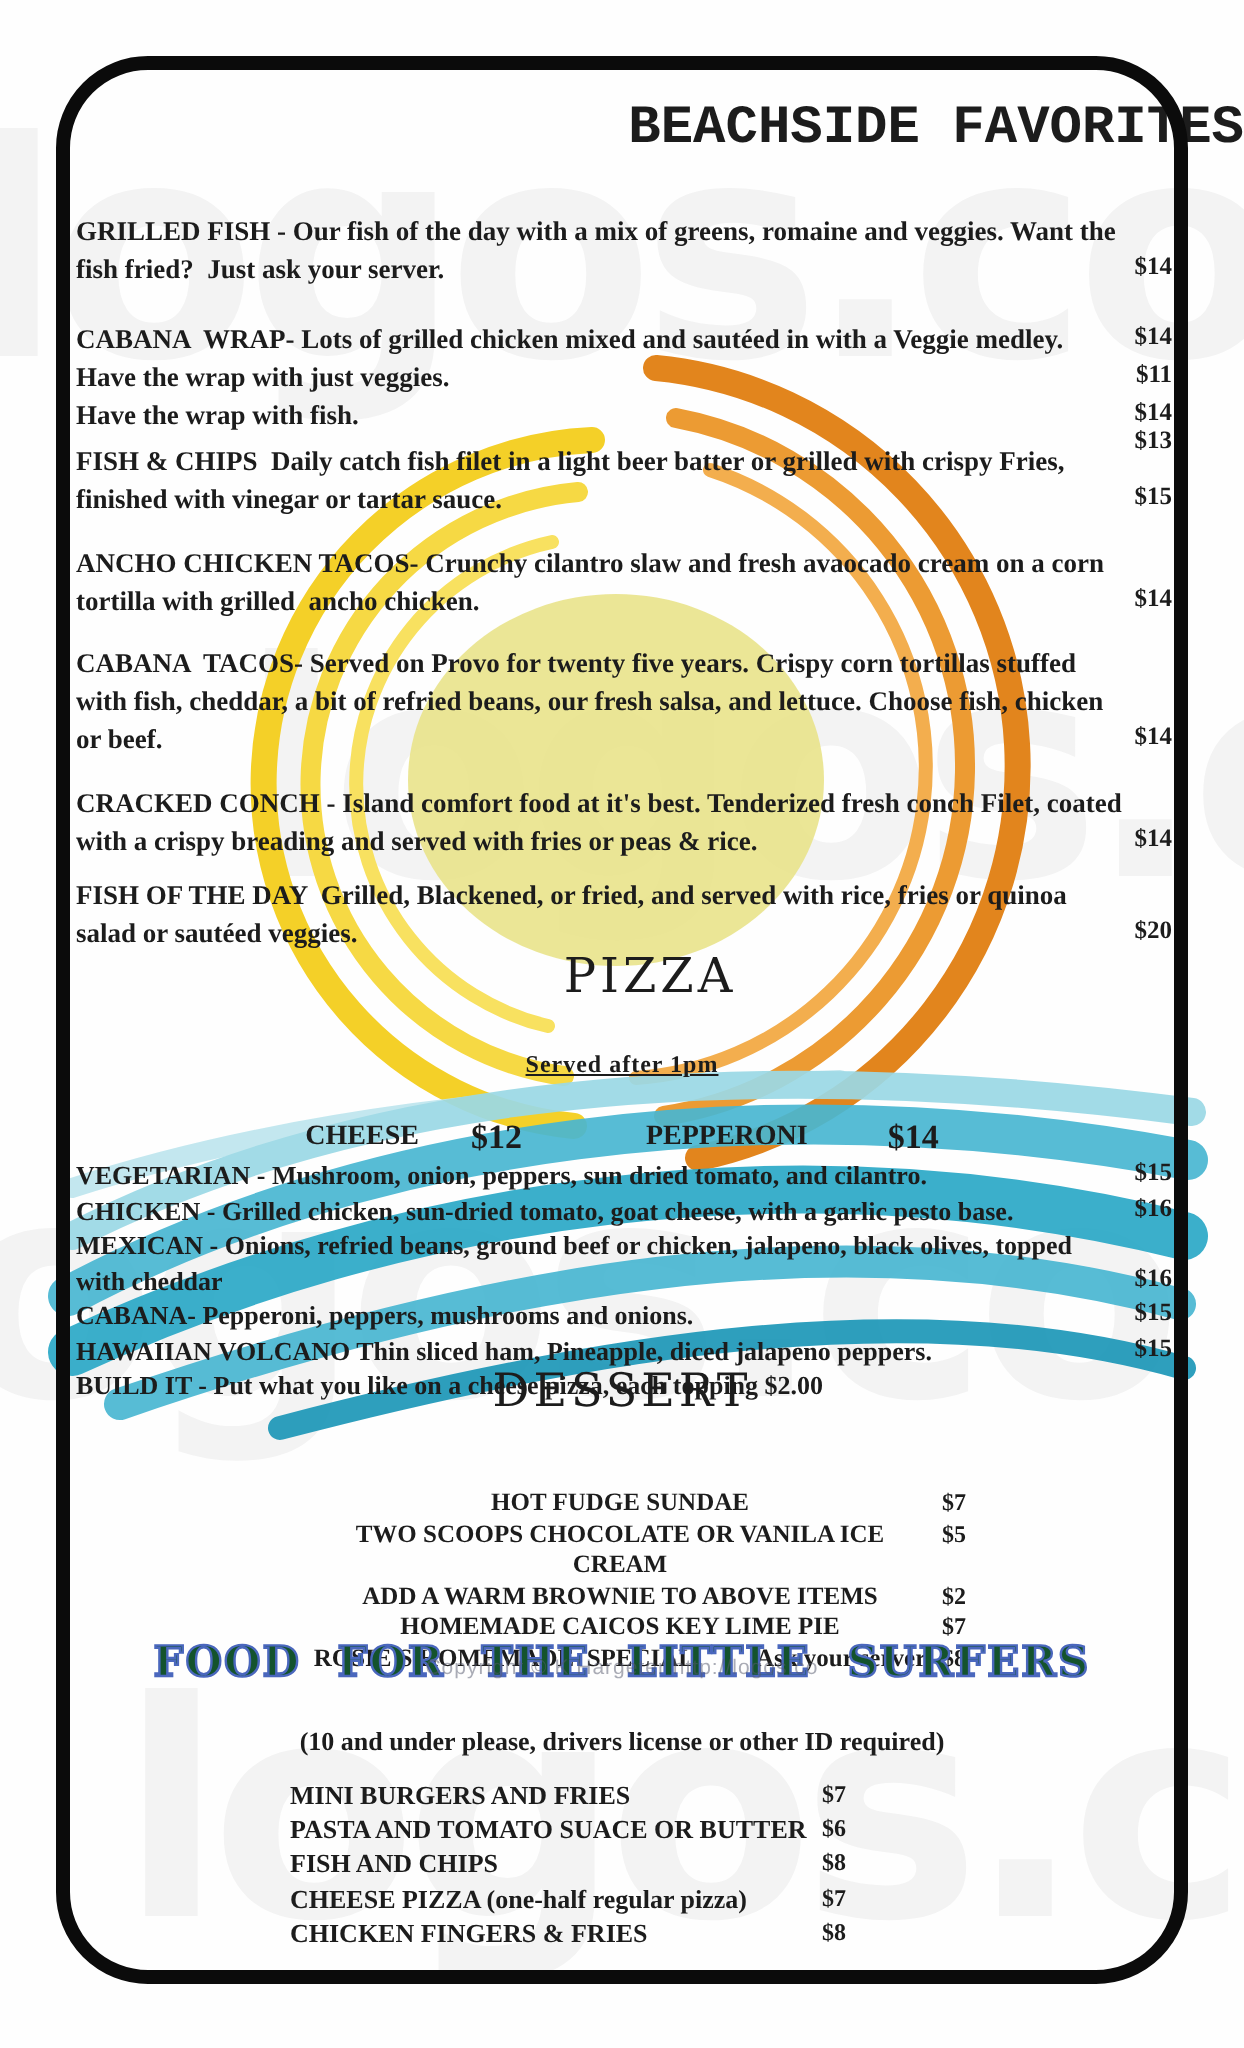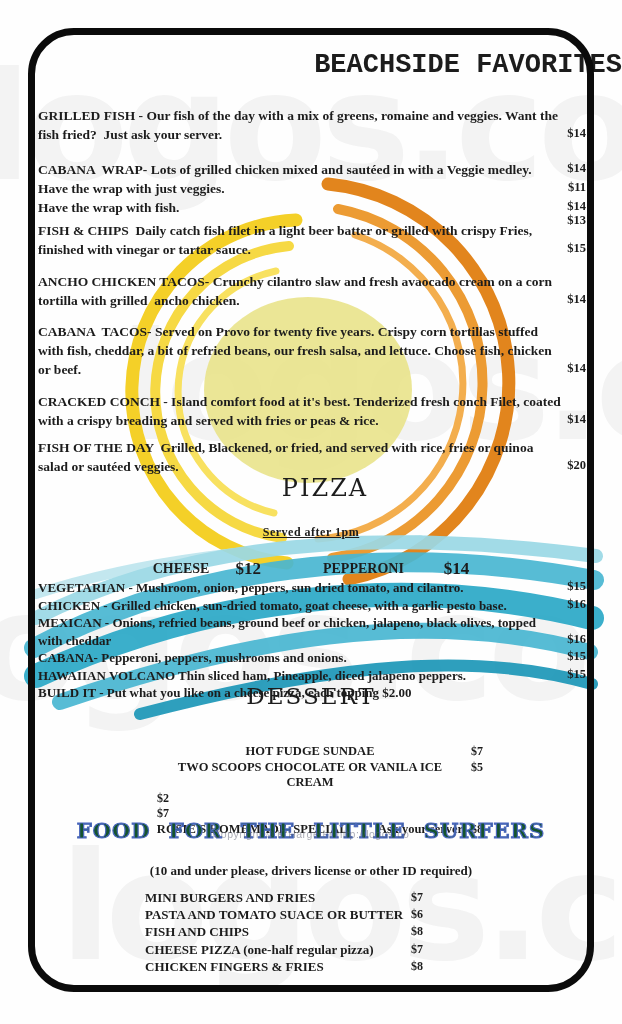--- a/index.html
+++ b/index.html
@@ -198,23 +198,25 @@
   <div class="txt sec-dessert">
     <div class="d-row">
       <div class="d-text t">HOT FUDGE SUNDAE</div>
       <span class="d-price">$7</span>
     </div>
     <div class="d-row">
       <div class="d-text t">TWO SCOOPS CHOCOLATE OR VANILA ICE CREAM</div>
       <span class="d-price">$5</span>
     </div>
     <div class="d-row">
+      <div class="d-text t">ADD A WARM BROWNIE TO ABOVE ITEMS</div>
       <span class="d-price">$2</span>
     </div>
     <div class="d-row">
+      <div class="d-text t">HOMEMADE CAICOS KEY LIME PIE</div>
       <span class="d-price">$7</span>
     </div>
     <div class="d-row">
       <div class="d-text">
         <span class="t">ROSIE'S HOMEMADE  SPECIAL</span>
         <span class="d-note t">Ask your server</span>
       </div>
       <span class="d-price">$8</span>
     </div>
   </div>

